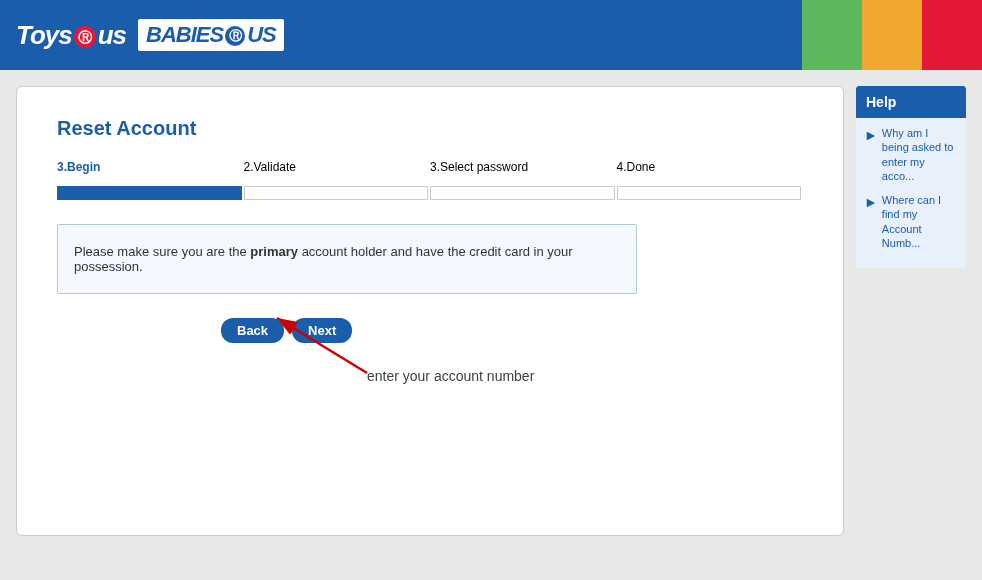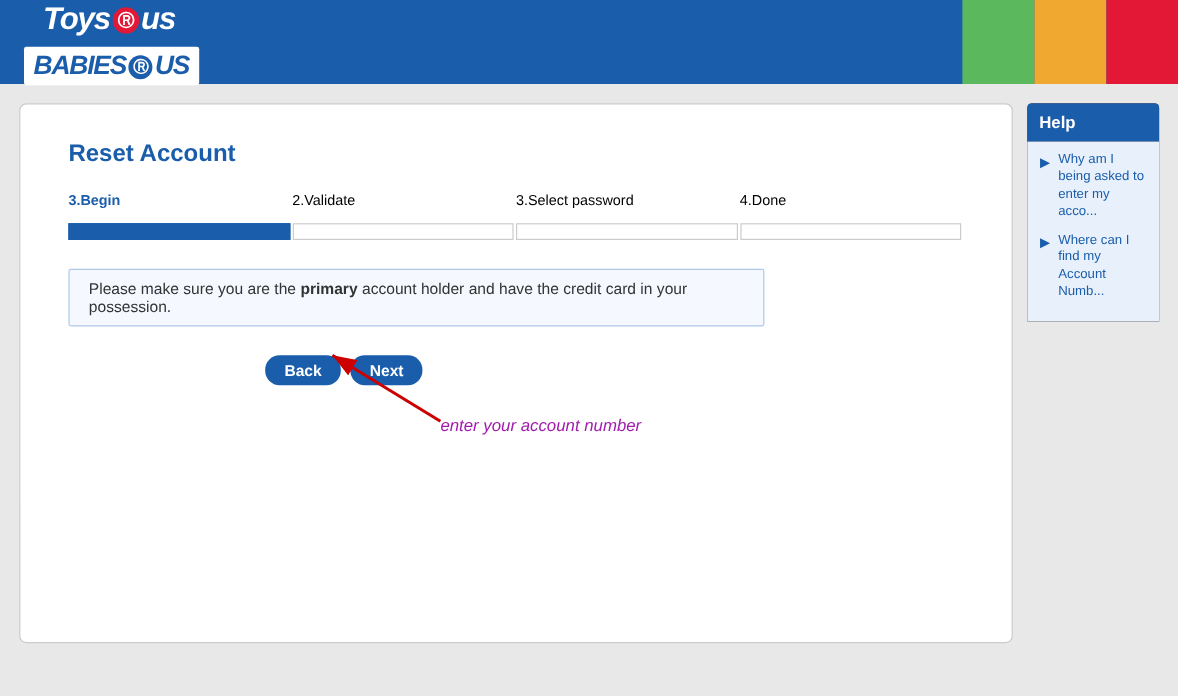--- a/index.html
+++ b/index.html
@@ -9,23 +9,22 @@
     .header {
       background: #1a5dab;
       height: 70px;
       display: flex;
       align-items: center;
       padding: 0 16px;
       position: relative;
     }
     .header-logo {
       display: flex;
-      align-items: center;
+      align-items: flex-end;
       gap: 8px;
-      flex-direction: column;
     }
     .logo-tru {
       font-size: 26px;
       font-weight: 900;
       color: #fff;
       font-style: italic;
       letter-spacing: -1px;
     }
     .logo-tru .r-star {
       display: inline-block;
@@ -125,21 +124,21 @@
     }
     .progress-bar-item.filled {
       background: #1a5dab;
       border-color: #1a5dab;
     }
 
     
     .info-box {
       border: 1px solid #b0c8e8;
       background: #f5f9ff;
-      padding: 8px 16px;
+      padding: 19px 16px;
       margin-bottom: 24px;
       border-radius: 2px;
       font-size: 13px;
       color: #333;
       max-width: 580px;
       margin-top: 16px;
     }
     .info-box strong {
       font-weight: bold;
     }
@@ -198,21 +197,21 @@
     .btn-back {
       background: #1a5dab;
     }
     .btn-next {
       background: #1a5dab;
     }
 
     
     .help-sidebar {
       width: 110px;
-      background: #404040;
+      background: #0369a1;
       border-radius: 4px 4px 0 0;
       overflow: hidden;
       align-self: flex-start;
     }
     .help-header {
       background: #1a5dab;
       color: #fff;
       font-weight: bold;
       font-size: 14px;
       padding: 8px 10px;
@@ -296,21 +295,21 @@
 
     <div style="position:relative; height:70px; margin-top:0;">
       <svg width="220" height="70" style="position:absolute; left:200px; top:-55px;">
         <defs>
           <marker id="arrowhead" markerWidth="8" markerHeight="6" refX="8" refY="3" orient="auto">
             <polygon points="0 0, 8 3, 0 6" fill="#cc0000"></polygon>
           </marker>
         </defs>
         <line x1="110" y1="65" x2="20" y2="10" stroke="#cc0000" stroke-width="2.5" marker-end="url(#arrowhead)"></line>
       </svg>
-      <span style="position:absolute; left:310px; top:5px; color:#a21caf; font-size:14px; font-style:italic;">enter your account number</span>
+      <span style="position:absolute; left:310px; top:5px; color:#404040; font-size:14px; ">enter your account number</span>
     </div>
 
   </div>
 
   <div class="help-sidebar">
     <div class="help-header">Help</div>
     <div class="help-body">
       <div class="help-item">
         <span class="help-bullet">►</span>
         <span>Why am I being asked to enter my acco...</span>

